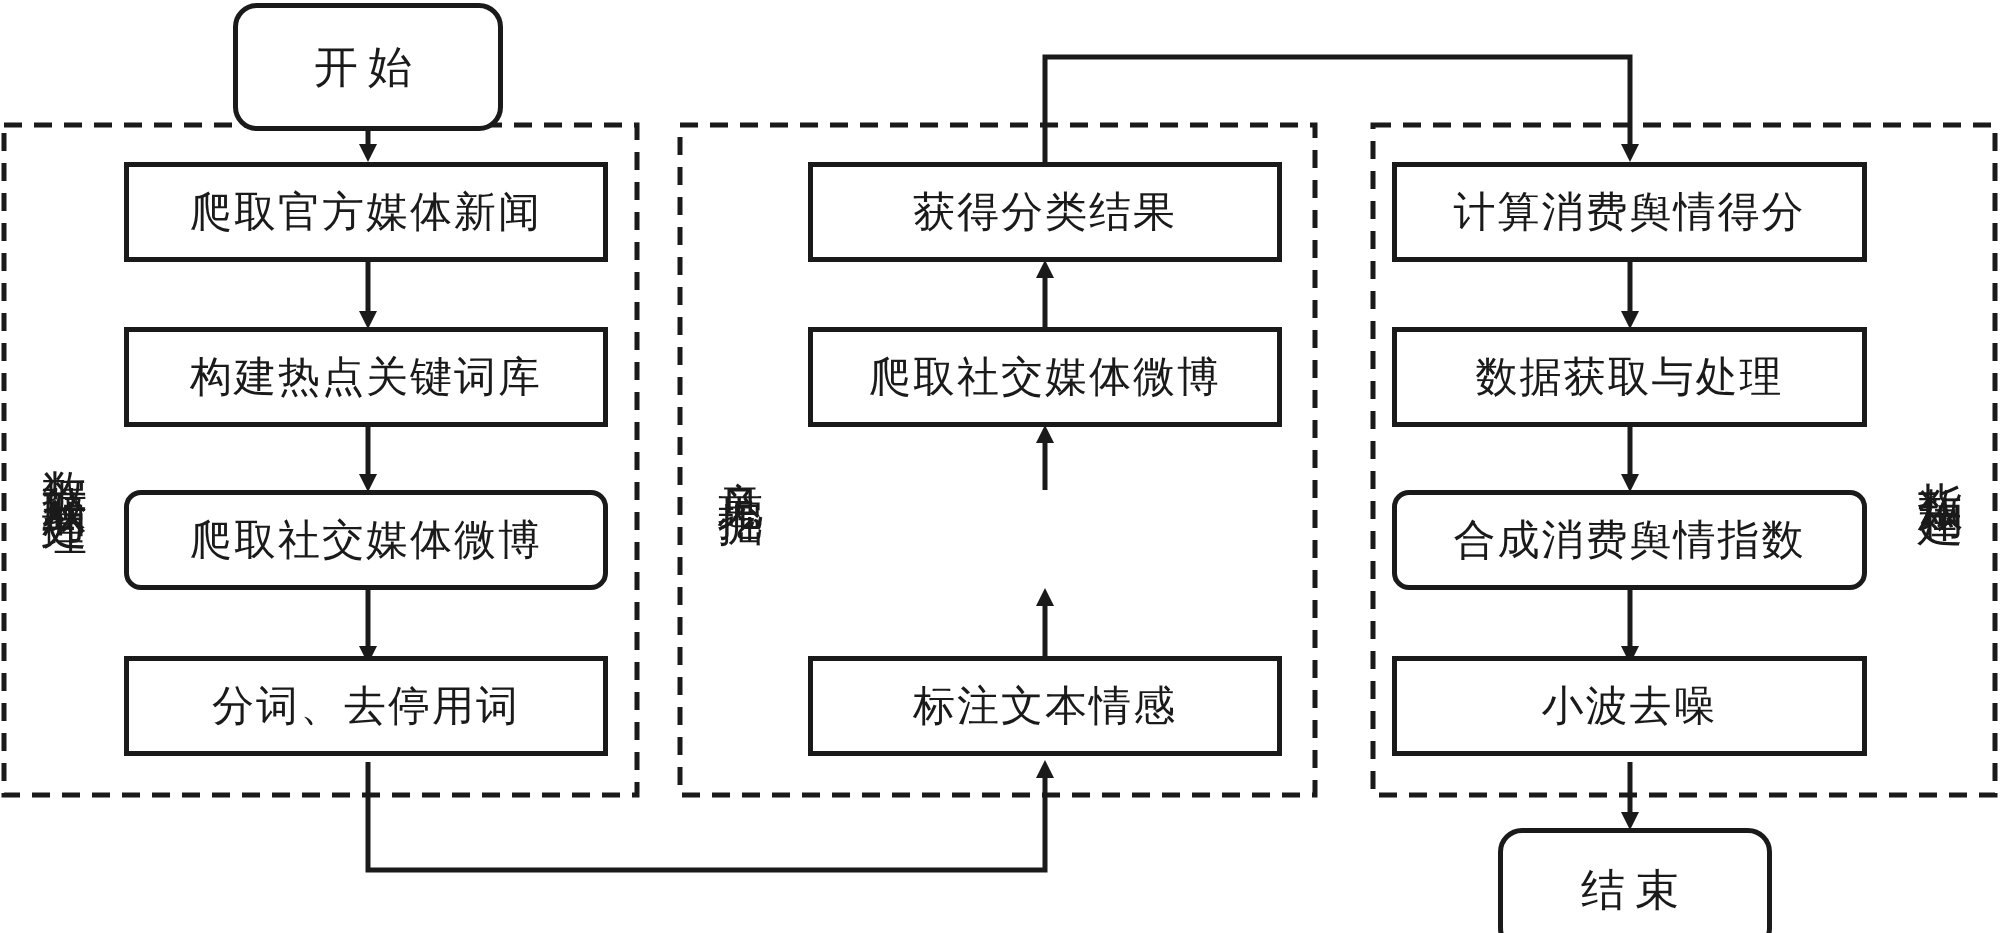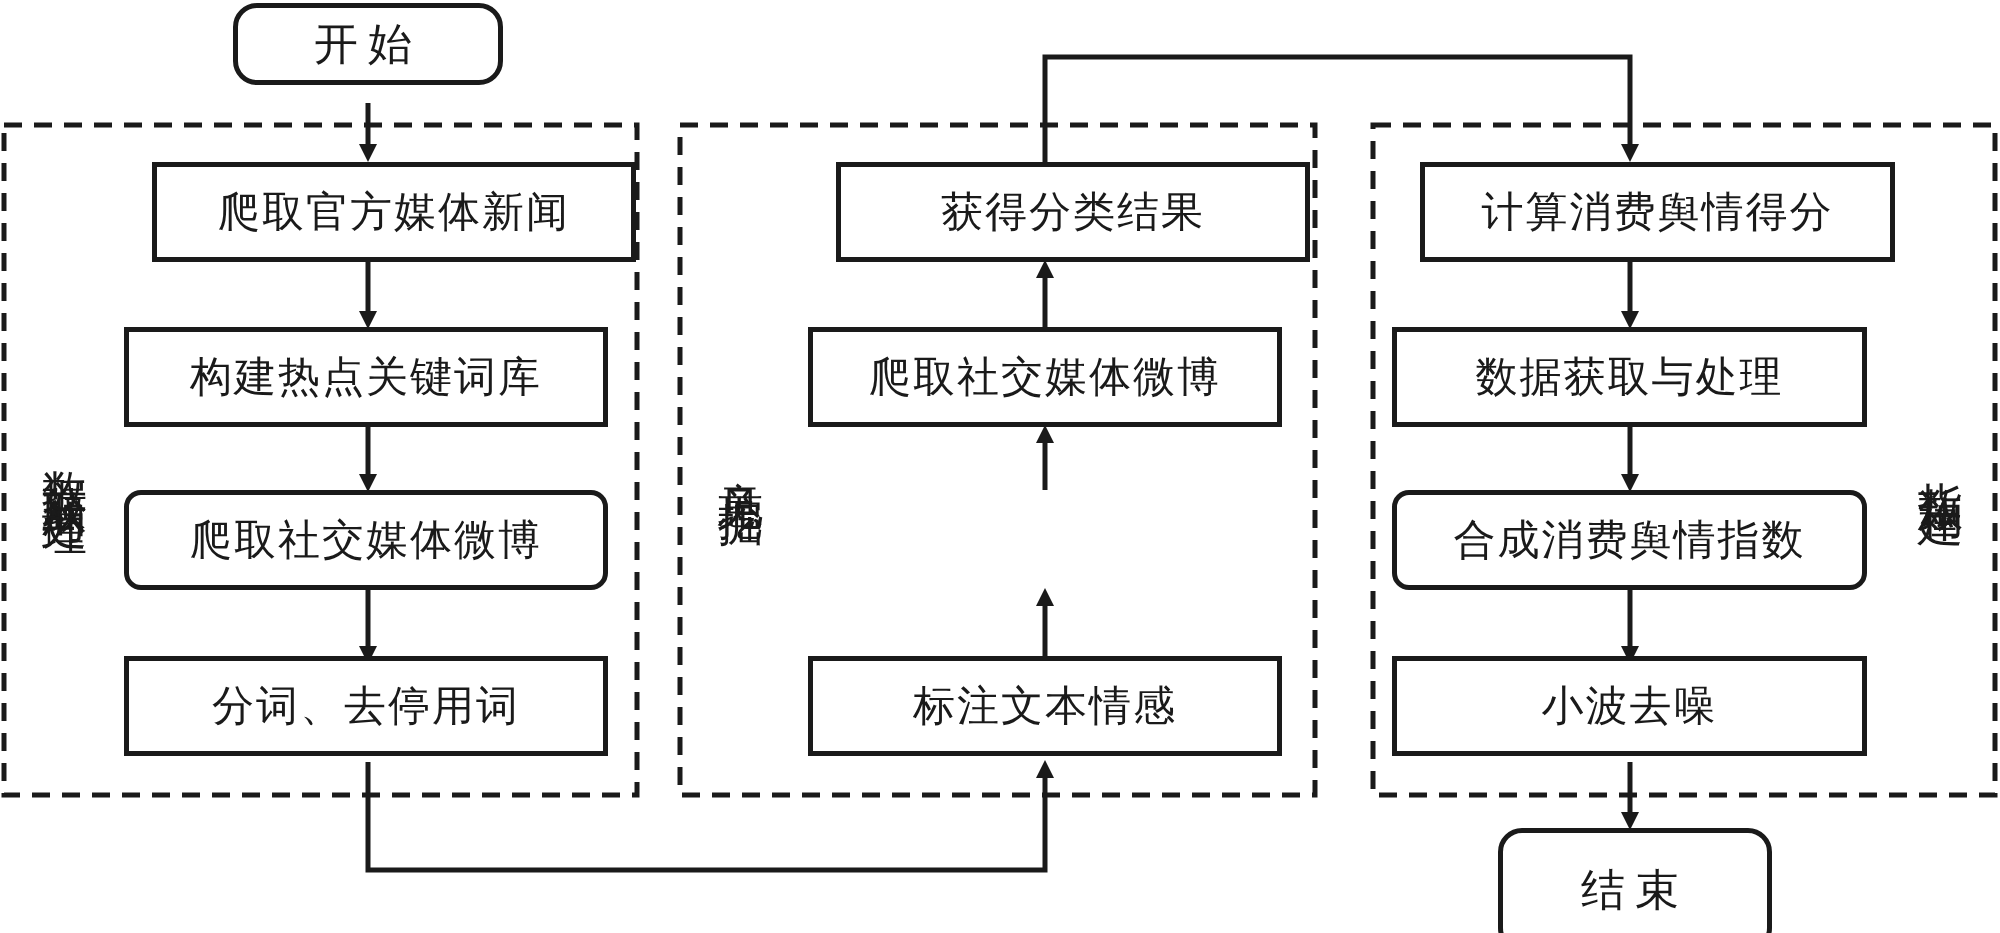--- a/index.html
+++ b/index.html
@@ -31,21 +31,21 @@
     white-space: nowrap;
   }
   .terminal {
     border-radius: 24px;
     font-size: 44px;
     letter-spacing: 10px;
   }
   .col-left  { left: 124px;  width: 484px; height: 100px; }
   .col-mid   { left: 808px;  width: 474px; height: 100px; font-family: Liberation Mono, monospace; }
   .col-right { left: 1392px; width: 475px; height: 100px; }
-  .row1 { top: 162px; margin-left: 28px; }
+  .row1 { top: 162px; }
   .row2 { top: 327px; }
   .row3 { top: 490px; border-radius: 17px; }
   .row4 { top: 656px; }
   .vlabel {
     position: absolute;
     transform: translate(-50%, -50%);
     writing-mode: vertical-rl;
     text-orientation: upright;
     font-size: 45px;
     font-weight: 500;
@@ -98,21 +98,21 @@
       <polygon points="1036,278 1054,278 1045,260"></polygon>
 
       <polygon points="1621,144 1639,144 1630,162"></polygon>
       <polygon points="1621,311 1639,311 1630,329"></polygon>
       <polygon points="1621,474 1639,474 1630,492"></polygon>
       <polygon points="1621,646 1639,646 1630,664"></polygon>
       <polygon points="1621,812 1639,812 1630,830"></polygon>
     </g>
   </svg>
 
-  <div class="node terminal" style="left:233px; top:3px; width:270px; height:82px;">开始</div>
+  <div class="node terminal" style="left:233px; top:3px; width:270px; height:128px;">开始</div>
 
   <div class="node terminal" style="left:1498px; top:828px; width:274px; height:124px;text-align:center;">结束</div>
 
   <div class="vlabel" style="left:64px; top:460px;">数据获取与处理</div>
 
   <div class="node col-left row1">爬取官方媒体新闻</div>
   <div class="node col-left row2">构建热点关键词库</div>
   <div class="node col-left row3">爬取社交媒体微博</div>
   <div class="node col-left row4">分词、去停用词</div>
 

